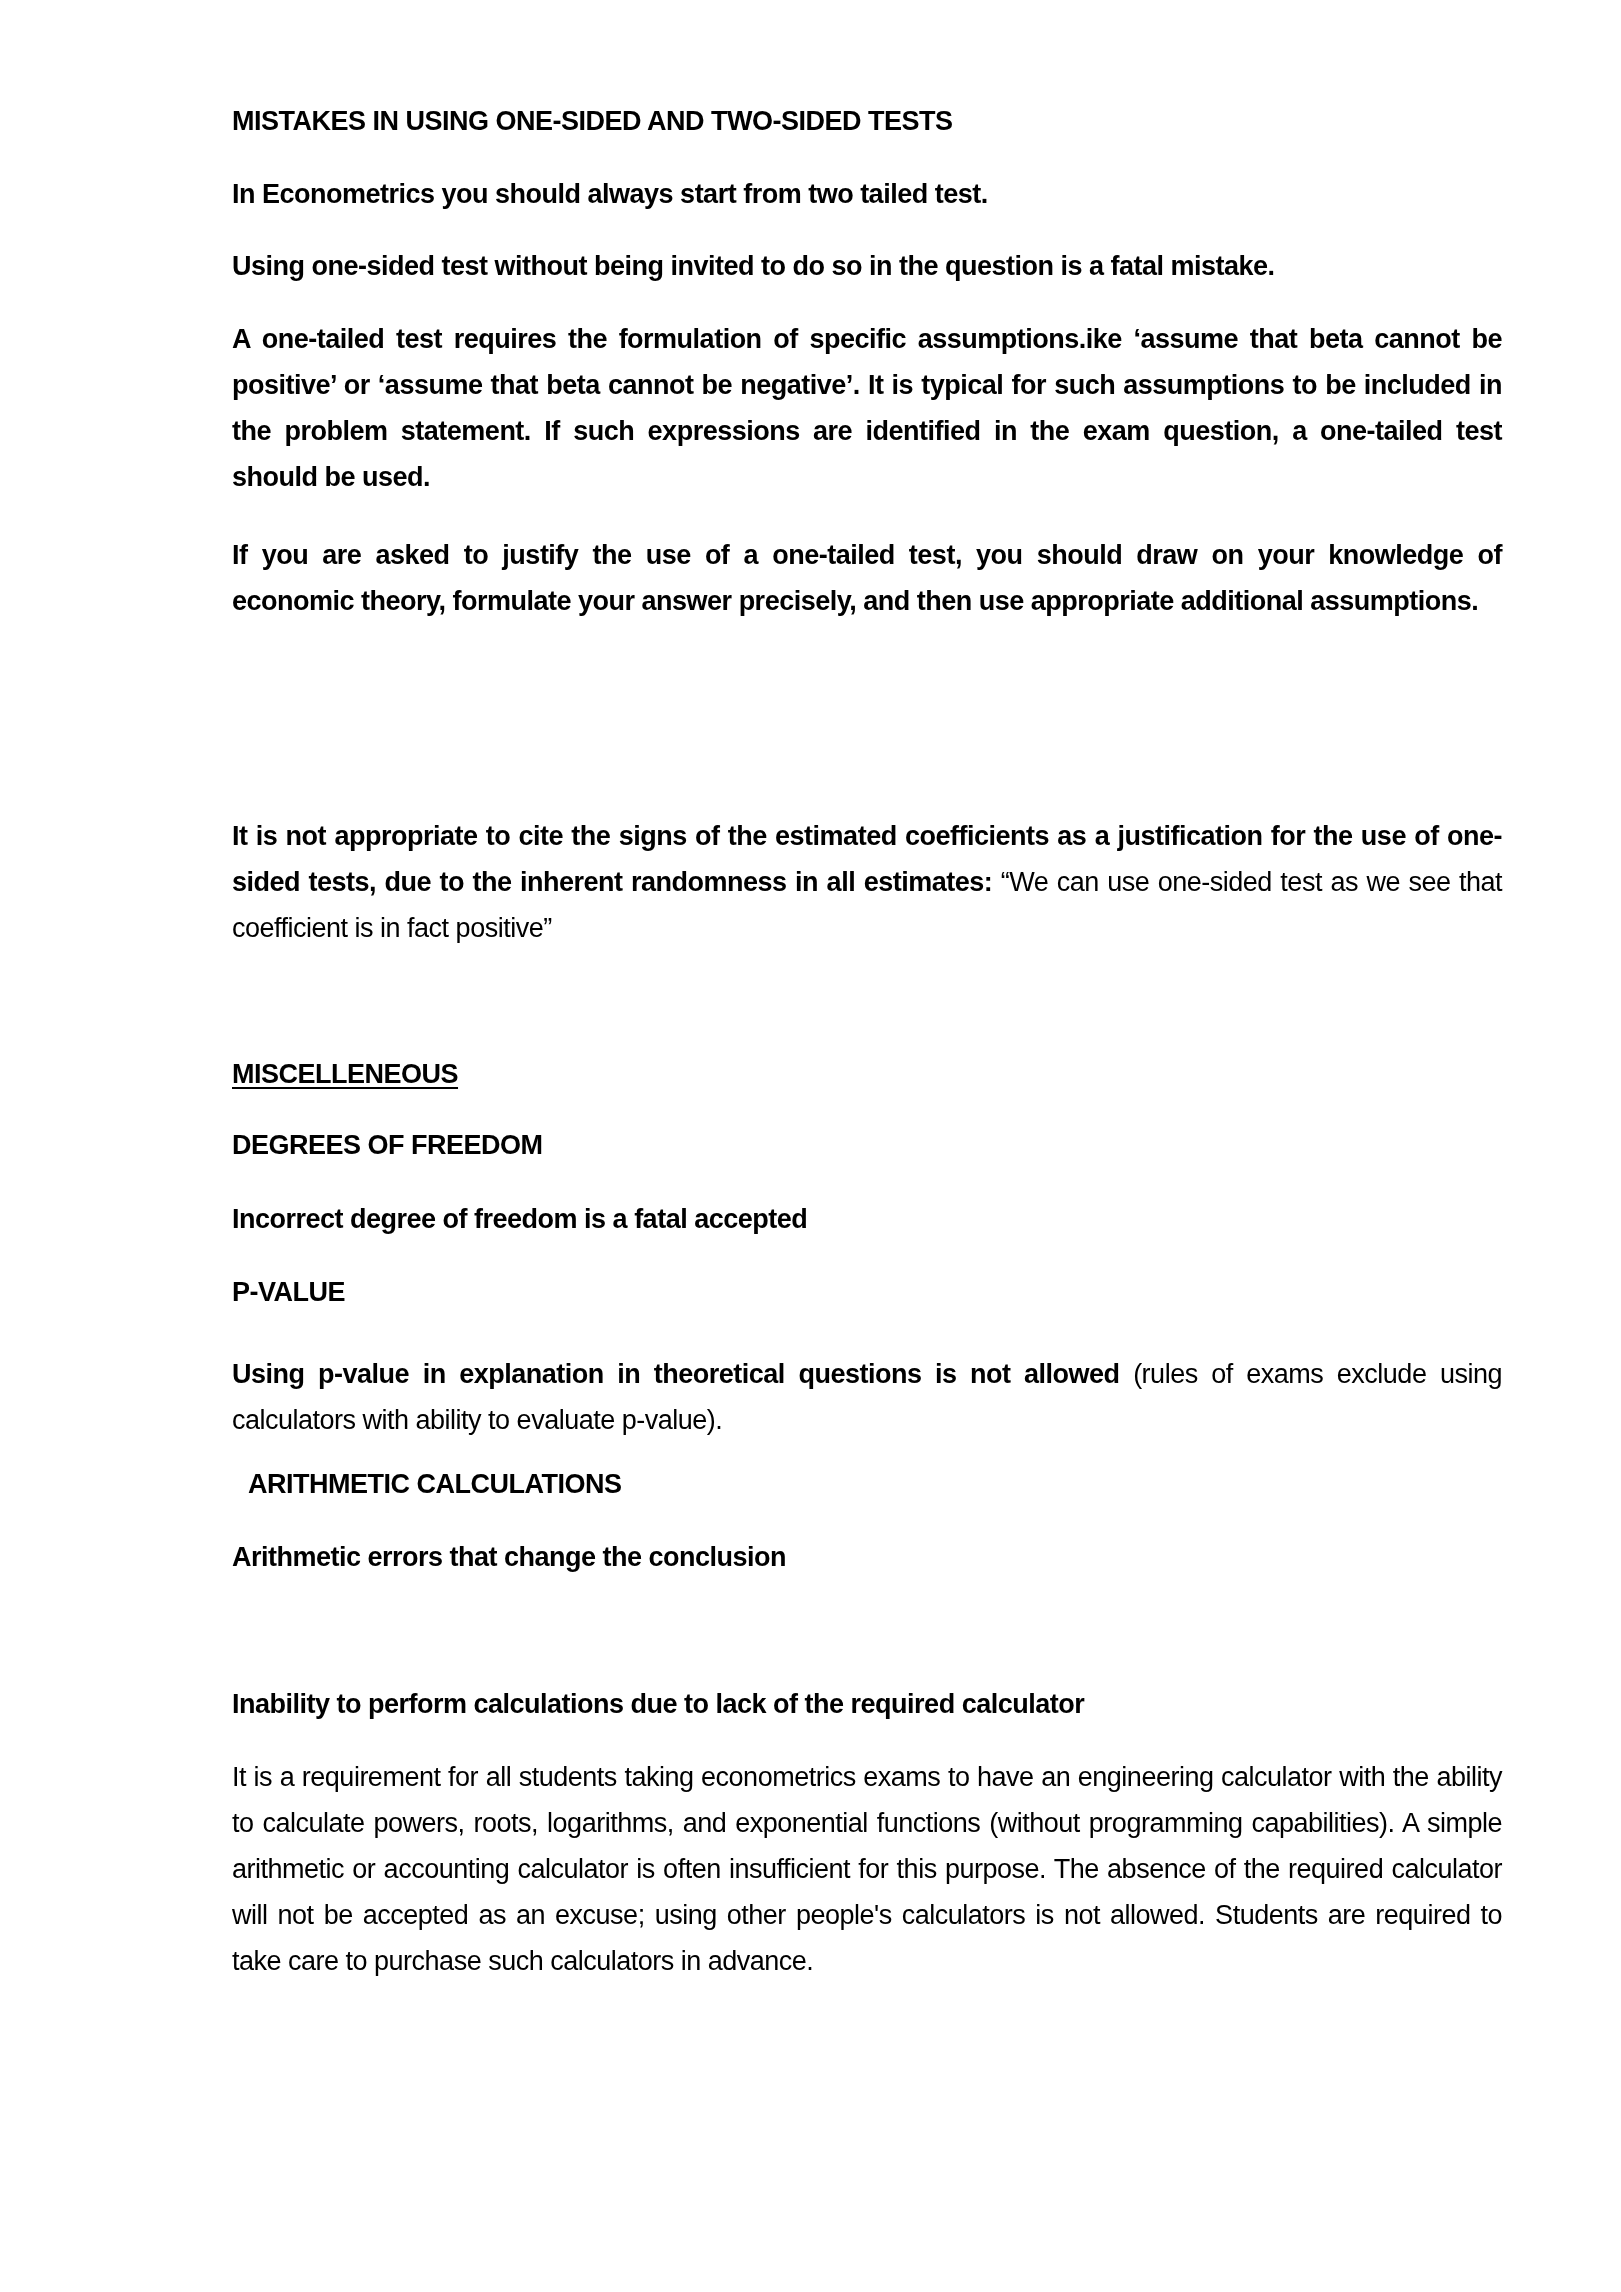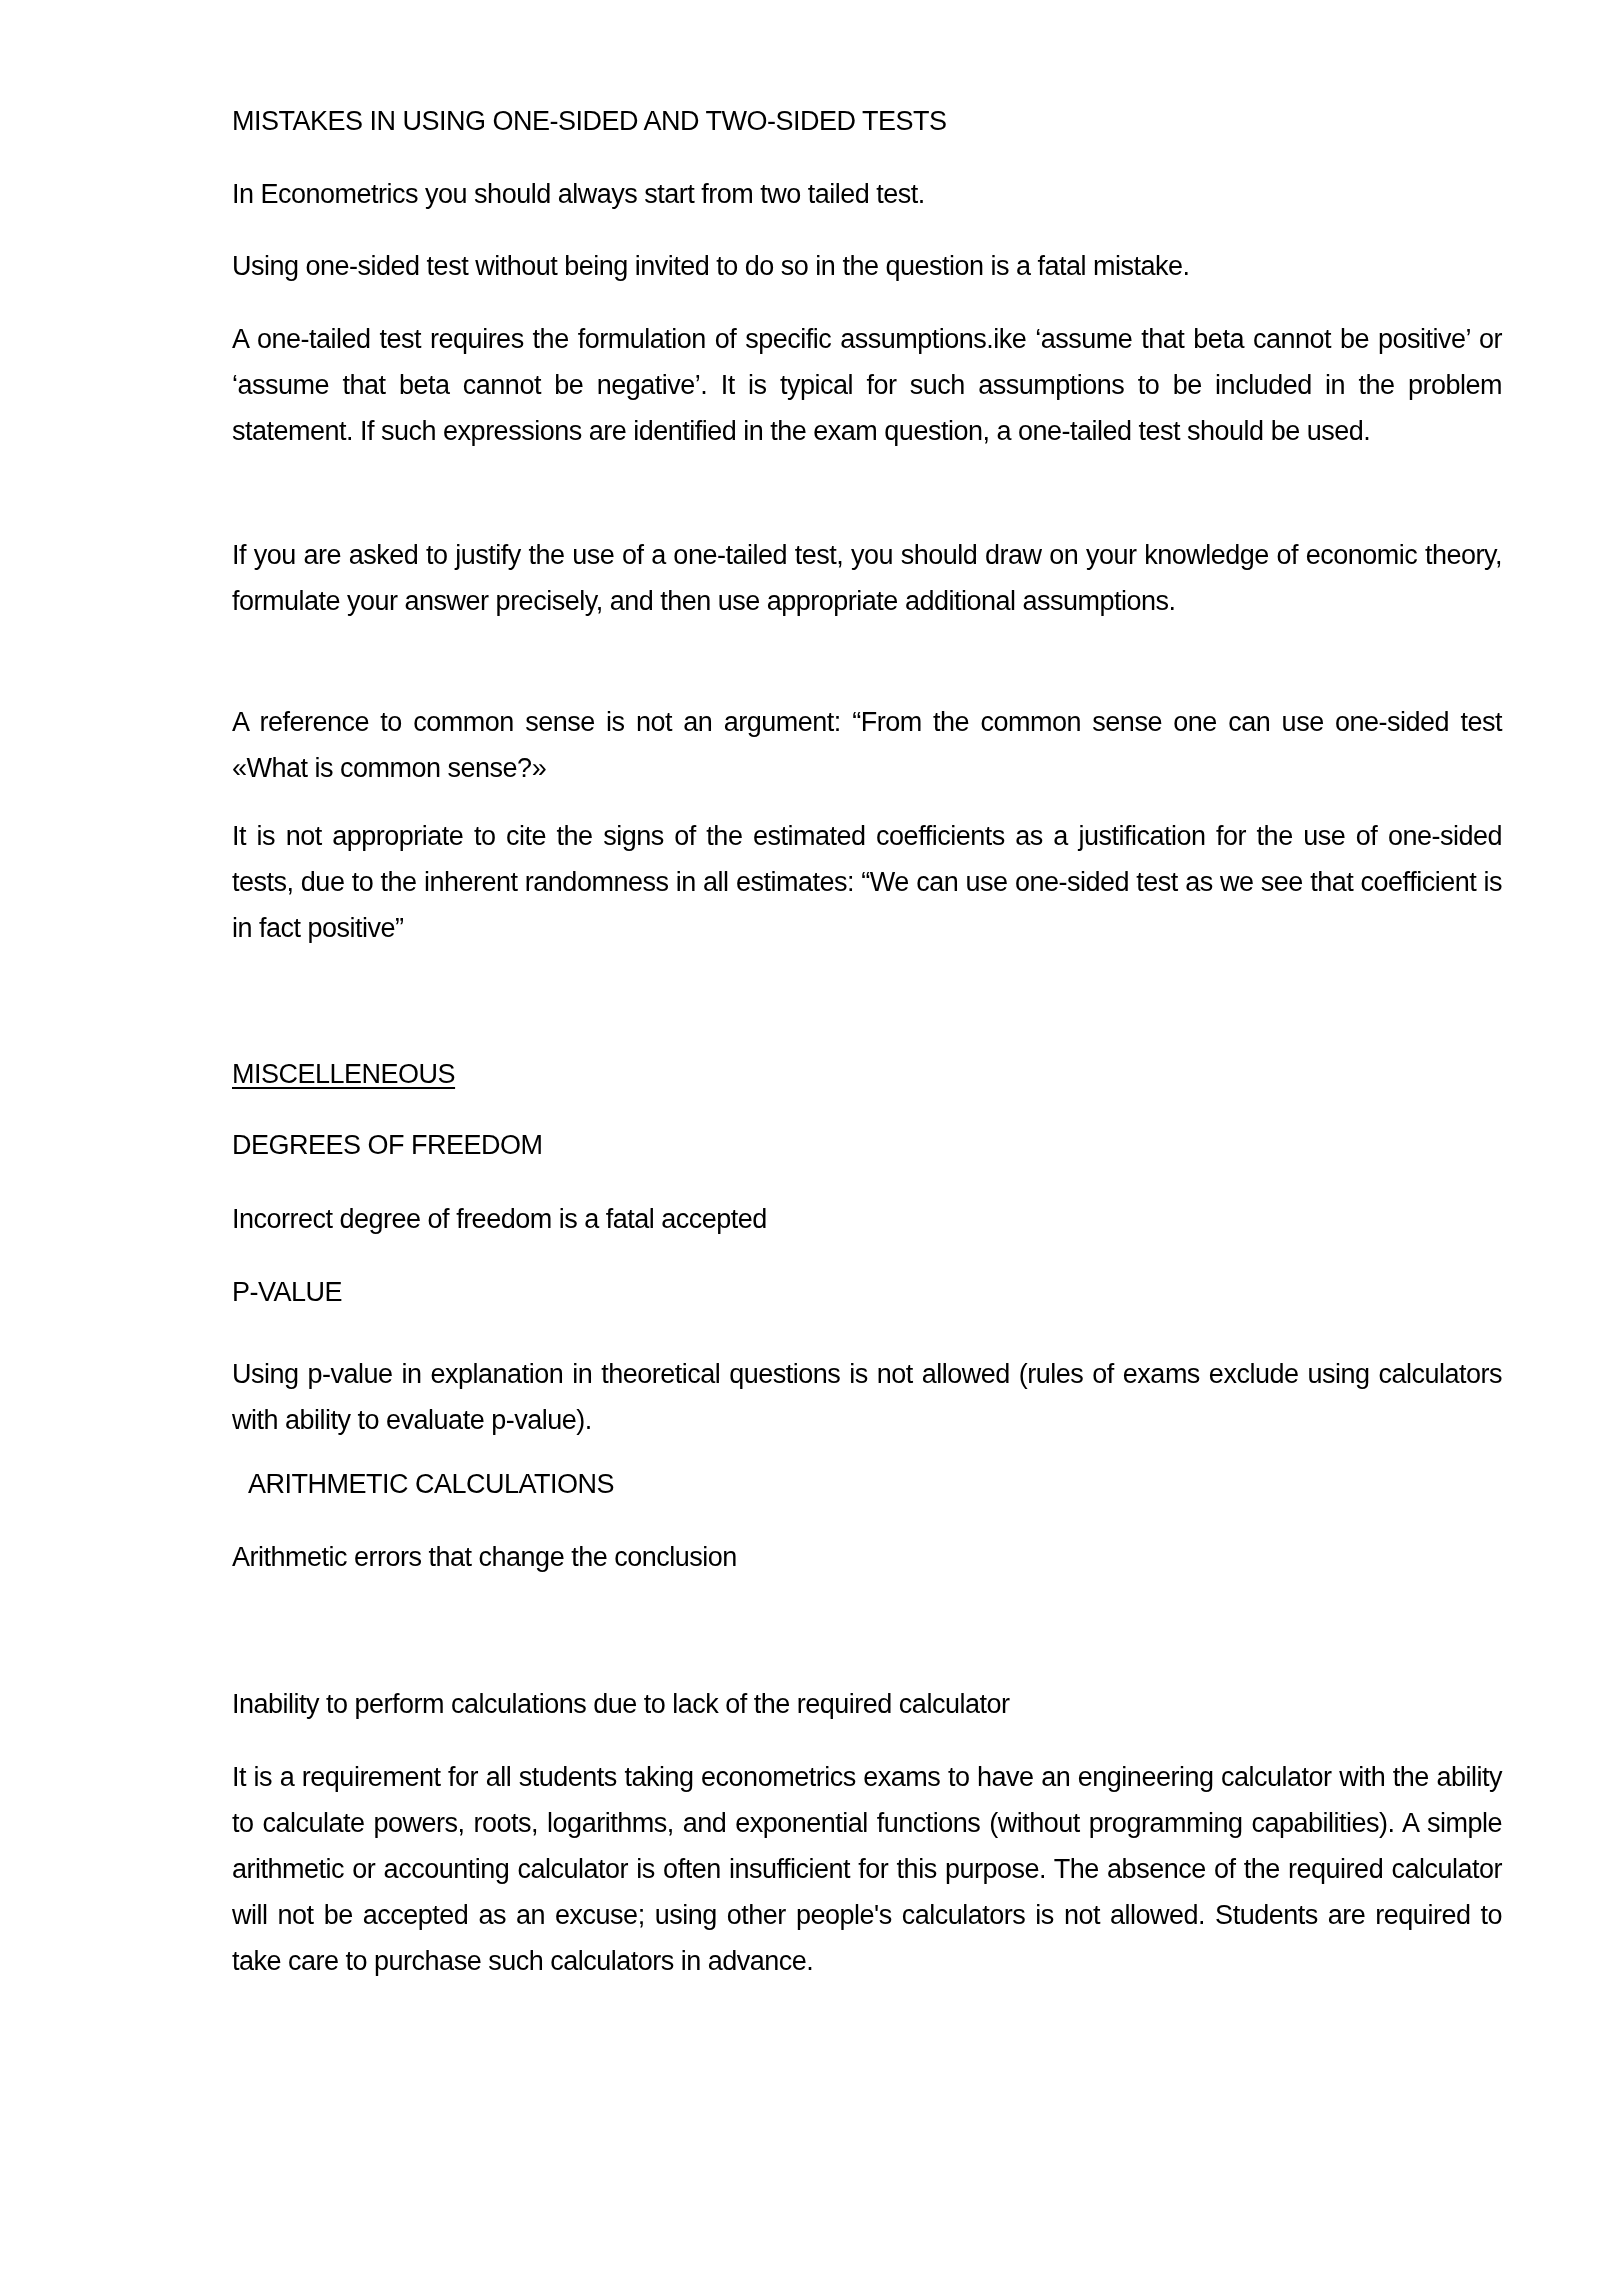--- a/index.html
+++ b/index.html
@@ -29,40 +29,39 @@
       margin: 0;
       font-size: 27px;
       line-height: 46px;
       letter-spacing: -0.5px;
       word-spacing: 0px;
       white-space: normal;
     }
     .justify {
       text-align: justify;
     }
-    .b { font-weight: normal; }
+    .b { font-weight: bold; }
     .r { font-weight: normal; }
     .u { text-decoration: underline; text-underline-offset: 3.9px; text-decoration-thickness: 2px; }
   </style>
 </head>
 <body>
 
 <div class="page">
 
   <p class="para b" style="top:98px;">MISTAKES IN USING ONE-SIDED AND TWO-SIDED TESTS</p>
 
   <p class="para b" style="top:171px;">In Econometrics you should always start from two tailed test.</p>
 
   <p class="para b" style="top:243px;">Using one-sided test without being invited to do so in the question is a fatal mistake.</p>
 
   <p class="para b justify" style="top:316px;">A one-tailed test requires the formulation of specific assumptions.ike ‘assume that beta cannot be positive’ or ‘assume that beta cannot be negative’. It is typical for such assumptions to be included in the problem statement. If such expressions are identified in the exam question, a one-tailed test should be used.</p>
 
   <p class="para b justify" style="top:532px;">If you are asked to justify the use of a one-tailed test, you should draw on your knowledge of economic theory, formulate your answer precisely, and then use appropriate additional assumptions.</p>
 
-  <p class="para justify" style="top:699px;"><span class="b">A reference to common sense is not an argument:</span><span class="r"> “From the common sense one can use one-sided test «What is common sense?»</span></p>
 
   <p class="para justify" style="top:813px;"><span class="b">It is not appropriate to cite the signs of the estimated coefficients as a justification for the use of one-sided tests, due to the inherent randomness in all estimates:</span><span class="r">  “We can use one-sided test as we see that coefficient is in fact positive”</span></p>
 
   <p class="para b" style="top:1051px;"><span class="u">MISCELLENEOUS</span></p>
 
   <p class="para b" style="top:1122px;">DEGREES OF FREEDOM</p>
 
   <p class="para b" style="top:1196px;">Incorrect degree of freedom is a fatal accepted</p>
 
   <p class="para b" style="top:1269px;">P-VALUE</p>

